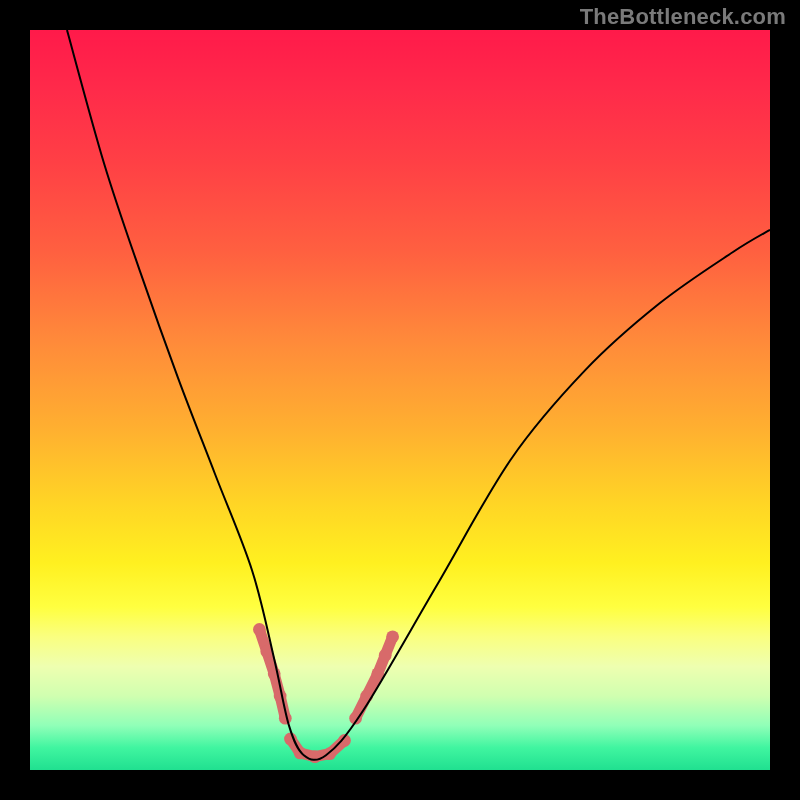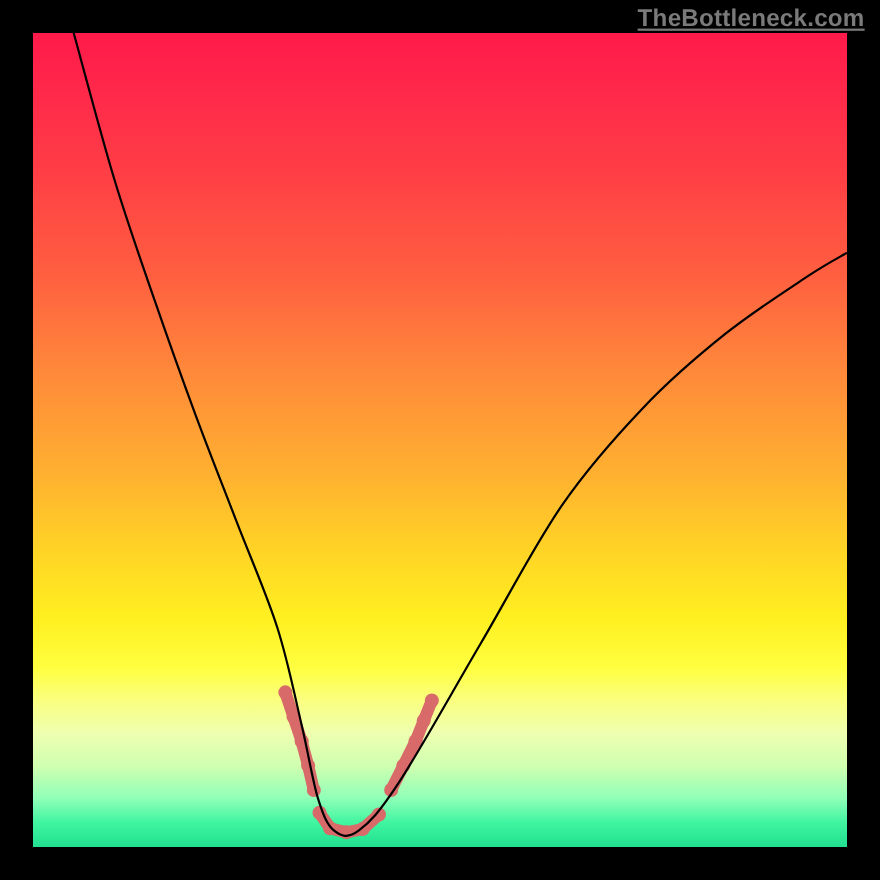--- a/index.html
+++ b/index.html
@@ -52,21 +52,20 @@
   .watermark {
     position: absolute;
     top: 4px;
     right: 14px;
     font-family: Arial, Helvetica, sans-serif;
     font-size: 22px;
     font-weight: 600;
     color: #7a7a7a;
     letter-spacing: 0.2px;
     user-select: none;
-    text-decoration: underline;
   }
 </style>
 </head>
 <body>
 
 <div class="chart-container">
   <div class="gradient-bg"></div>
   <svg class="svg-overlay" viewBox="0 0 740 740" preserveAspectRatio="none">
     <g id="highlight-group">
         <polyline points="229.4,599.4 236.8,621.6 244.20000000000002,643.8 250.11999999999998,666 255.29999999999998,688.2" fill="none" stroke="#d86a6a" stroke-width="11" stroke-linecap="round" stroke-linejoin="round"></polyline>

